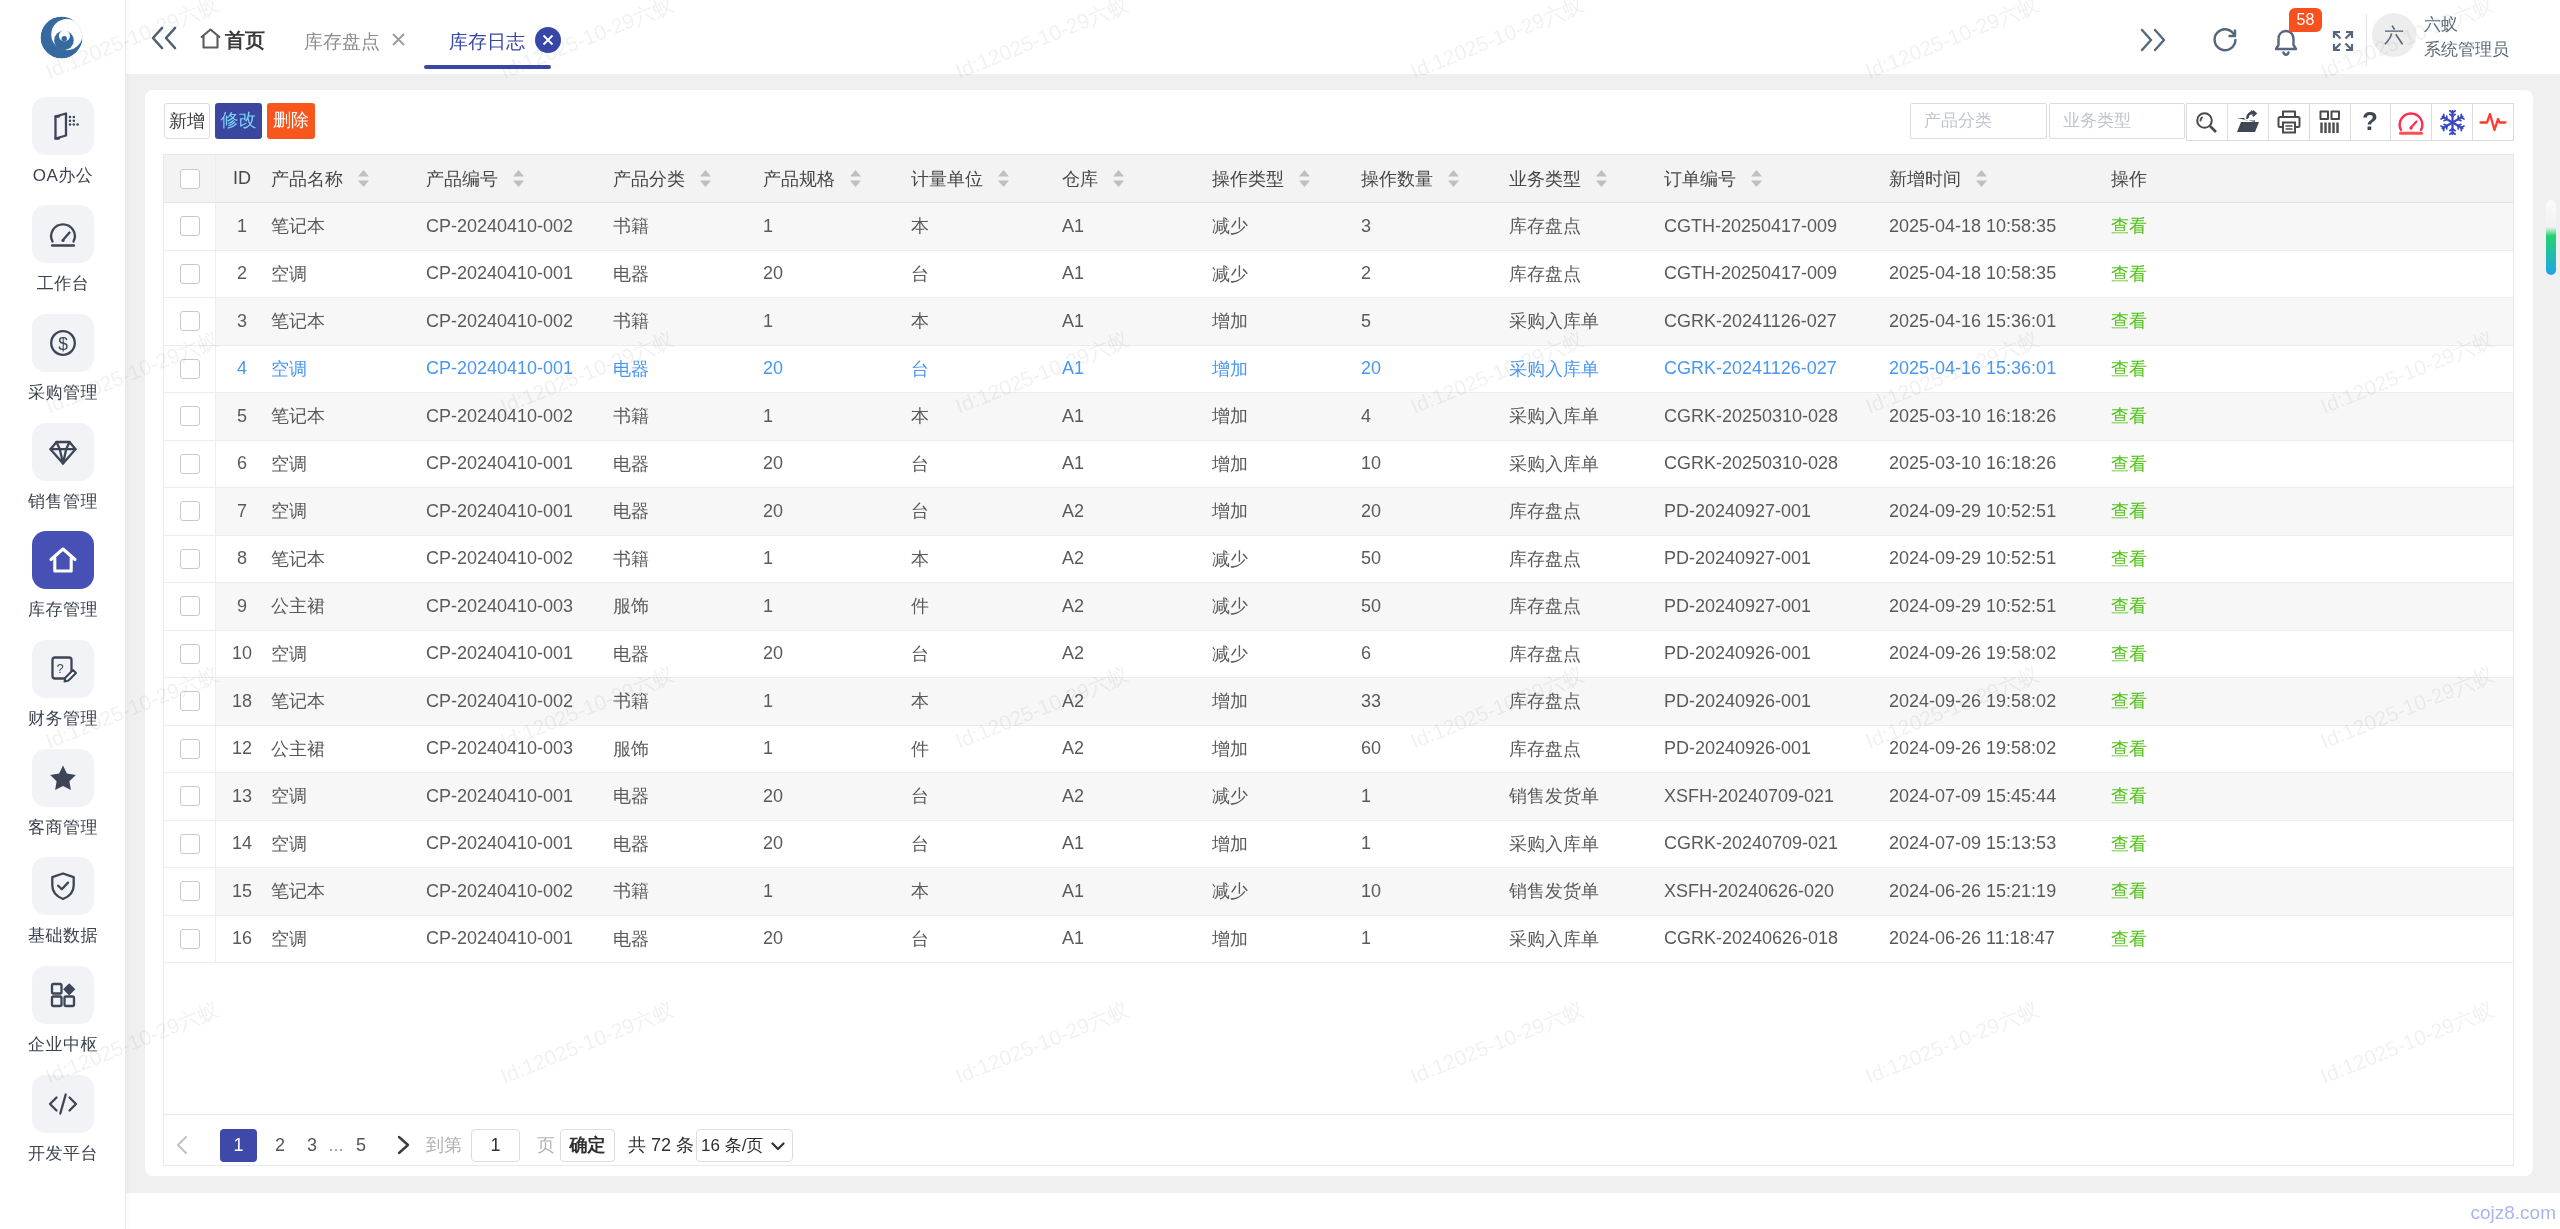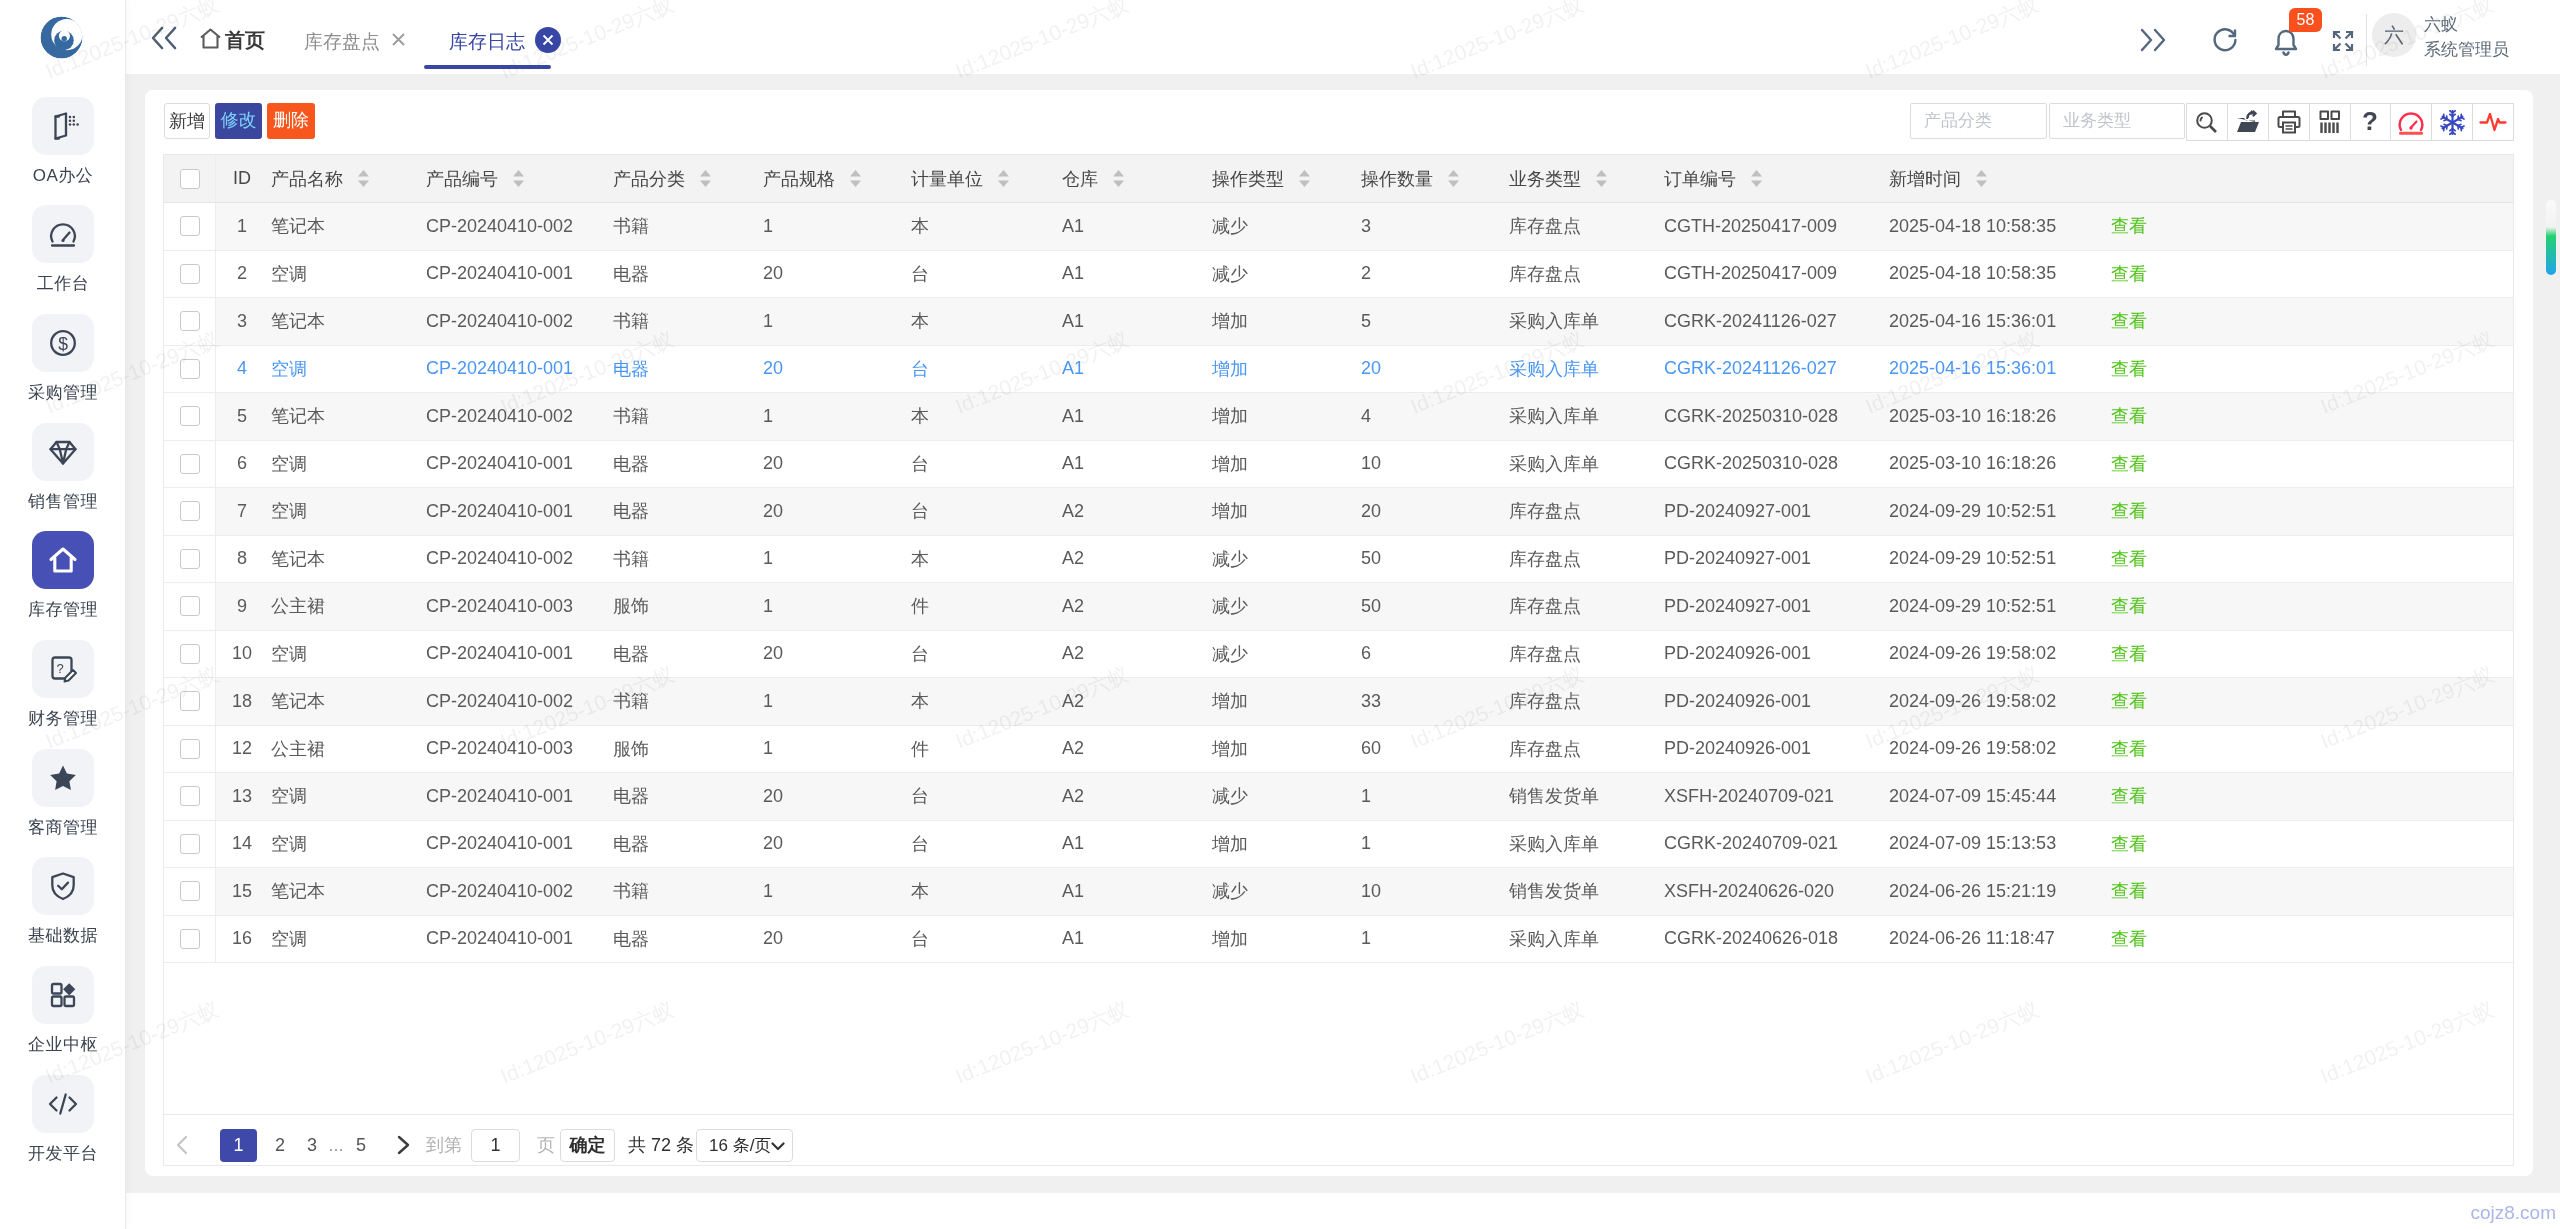--- a/index.html
+++ b/index.html
@@ -215,20 +215,23 @@
               <path d="M5.5 17 L0 10.5 H11 Z" fill="#bfbfbf"></path>
             </svg>
           </div>
           <div class="c" style="width:222px">
             <b>新增时间</b>
             <svg class="sa" width="11" height="17" viewBox="0 0 11 17">
               <path d="M5.5 0 L11 6.5 H0 Z" fill="#bfbfbf"></path>
               <path d="M5.5 17 L0 10.5 H11 Z" fill="#bfbfbf"></path>
             </svg>
           </div>
+          <div class="c" style="width:418px">
+            <b>操作</b>
+          </div>
         </div>
       <div class="trow odd">
           <div class="c c0" style="width:52px">
             <span class="cb"></span>
           </div>
           <div class="c cid" style="width:40px">1</div>
           <div class="c" style="width:155px">笔记本</div>
           <div class="c" style="width:187px">CP-20240410-002</div>
           <div class="c" style="width:150px">书籍</div>
           <div class="c" style="width:148px">1</div>
@@ -554,21 +557,21 @@
 <div class="pg" style="left:179px;top:1039px;width:24px;text-align:center;line-height:33px;color:#999">...</div>
 <div class="pg" style="left:202px;top:1039px;width:28px;text-align:center;line-height:33px;color:#555">5</div>
 <div class="pg" style="left:251px;top:1039px"><svg width="15" height="20" viewBox="0 0 15 20" style="margin-top:6px">
           <path d="M3 2 L12 10 L3 18" fill="none" stroke="#3c3c3c" stroke-width="2.4" stroke-linecap="round" stroke-linejoin="round"></path>
         </svg></div>
 <div class="pg" style="left:281px;top:1039px;color:#b3b3b3;line-height:33px">到第</div>
 <div class="pg" style="left:326px;top:1039px;width:49px;border:1px solid #dcdcdc;border-radius:4px;text-align:center;line-height:31px;color:#333">1</div>
 <div class="pg" style="left:392px;top:1039px;color:#b3b3b3;line-height:33px">页</div>
 <div class="pg" style="left:415px;top:1039px;width:55px;border:1px solid #dcdcdc;border-radius:4px;text-align:center;line-height:31px;color:#2f2f2f;font-weight:bold">确定</div>
 <div class="pg" style="left:483px;top:1039px;color:#2f2f2f;line-height:33px">共 72 条</div>
-<div class="pg" style="left:551px;top:1039px;width:97px;border:1px solid #dcdcdc;border-radius:4px;line-height:31px;color:#2f2f2f;padding-left:12px"><span style="font-size:17px">16 条/页</span><svg width="14" height="9" viewBox="0 0 14 9" style="position:absolute;right:7px;top:12px">
+<div class="pg" style="left:551px;top:1039px;width:97px;border:1px solid #dcdcdc;border-radius:4px;line-height:31px;color:#2f2f2f;padding-left:4px"><span style="font-size:17px">16 条/页</span><svg width="14" height="9" viewBox="0 0 14 9" style="position:absolute;right:7px;top:12px">
           <path d="M1.5 1.5 L7 7 L12.5 1.5" fill="none" stroke="#333" stroke-width="2.2" stroke-linecap="round" stroke-linejoin="round"></path>
         </svg></div>
   </div>
 </div>
 <div id="topbar">
   <svg class="abs" style="left:24px;top:26px" width="28" height="24" viewBox="0 0 28 24">
       <path d="M12 2 L3 12 L12 22 M25 2 L16 12 L25 22" fill="none" stroke="#4e5f73" stroke-width="2.6" stroke-linecap="round" stroke-linejoin="round"></path>
     </svg>
   <svg class="abs" style="left:73px;top:28px" width="23" height="21" viewBox="0 0 23 21">
       <path d="M2 9.5 L11.5 1.5 L21 9.5 M4.5 8 V19.5 H18.5 V8" fill="none" stroke="#5c5c5c" stroke-width="2.1" stroke-linejoin="round"></path>

